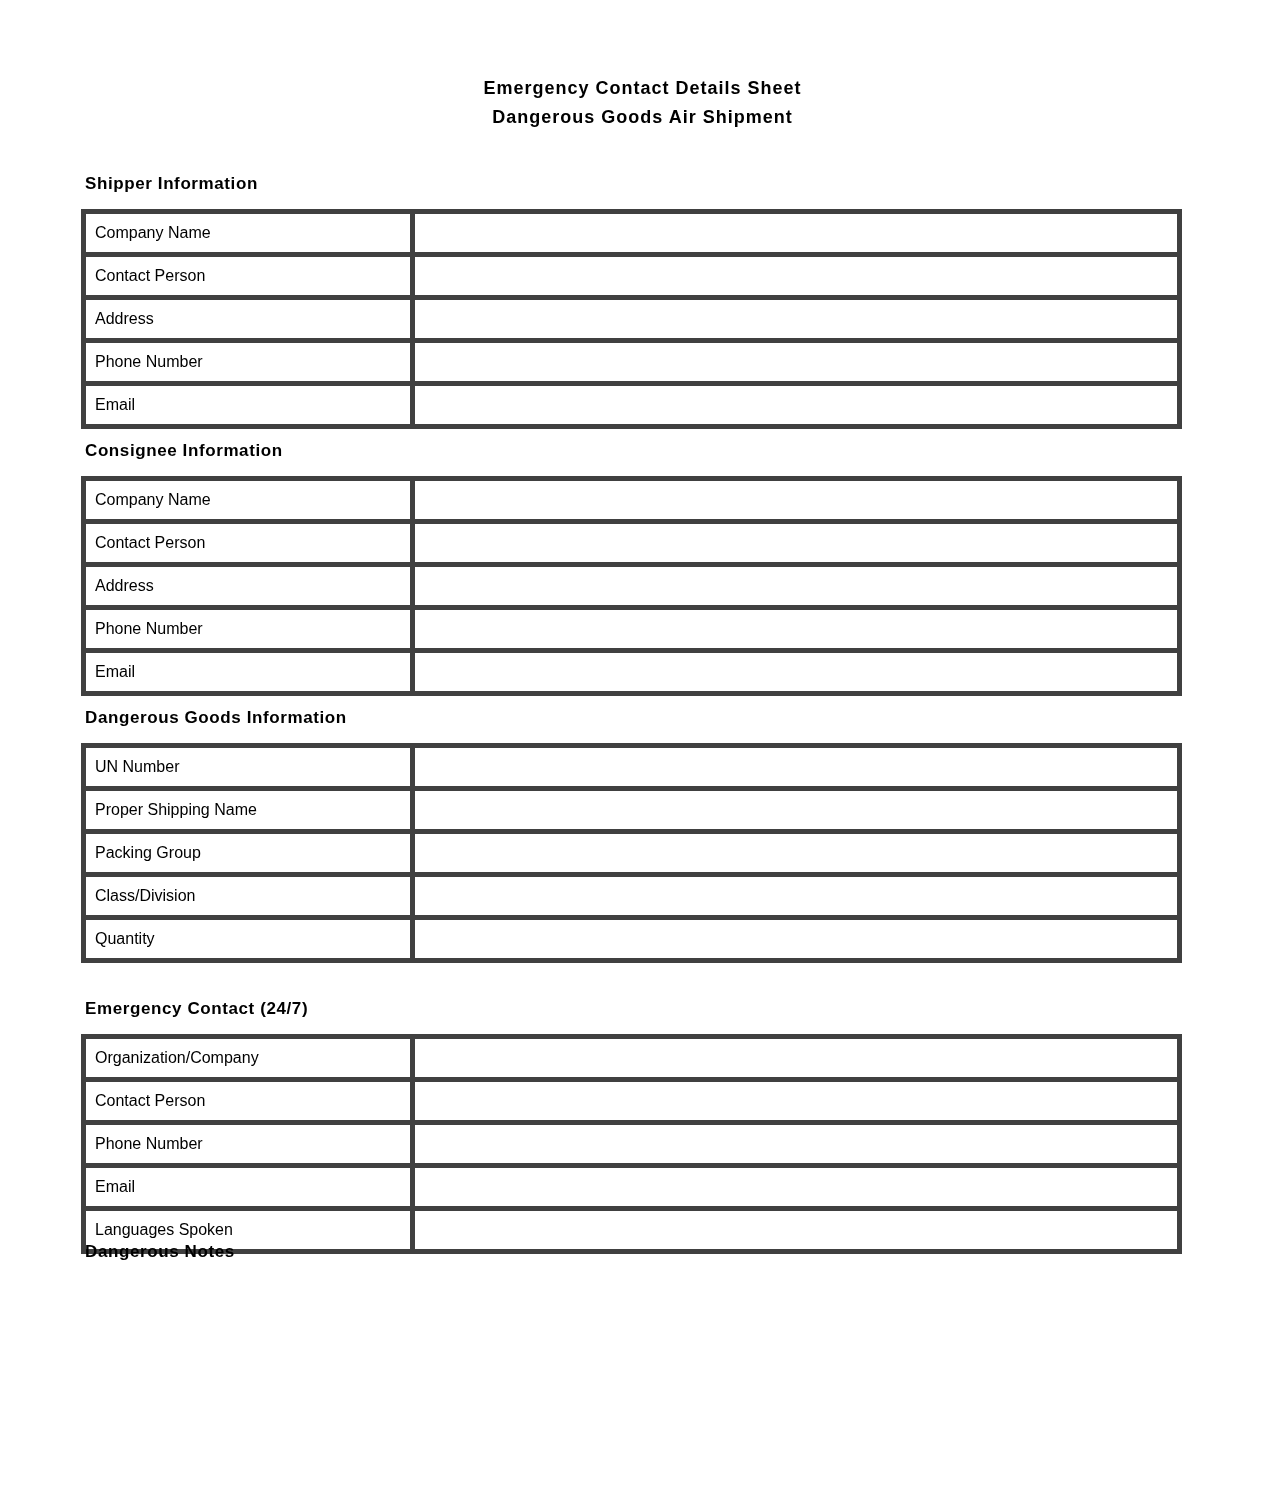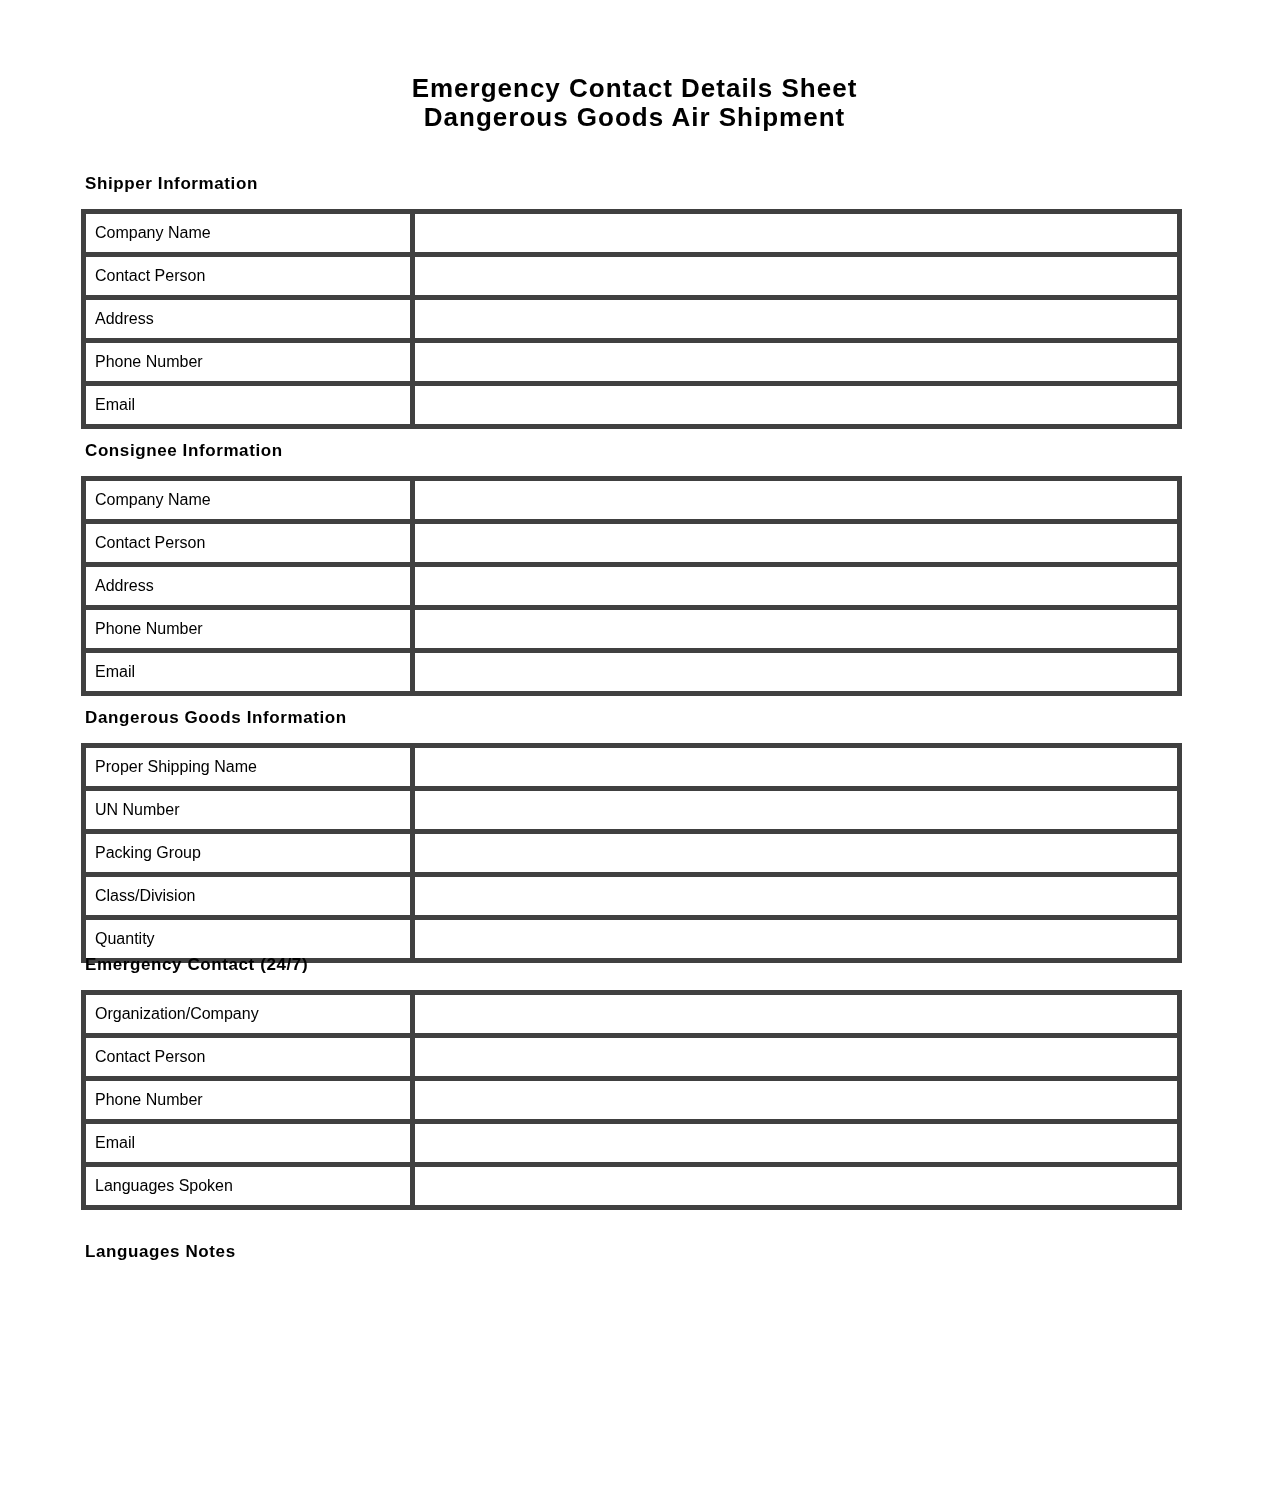--- a/index.html
+++ b/index.html
@@ -4,22 +4,22 @@
 <style>
   html, body { margin: 0; padding: 0; background: #ffffff; }
   body {
     width: 1263px; height: 1485px;
     font-family: "Liberation Sans", sans-serif;
     color: #000;
     position: relative;
   }
   .page { position: absolute; left: 81px; top: 0; width: 1101px; }
   .title {
-    margin: 0; position: absolute; top: 74px; left: 3px; width: 1101px;
-    text-align: center; font-size: 26px; font-weight: bold;
+    margin: 0; position: absolute; top: 74px; left: 11px; width: 1101px;
+    text-align: center; font-size: 18px; font-weight: bold;
     letter-spacing: 1px; line-height: 29px;
   }
   .section { position: absolute; left: 0; width: 1101px; }
   .section h2 {
     margin: 4px; font-size: 17px; font-weight: bold; letter-spacing: 0.6px;
     line-height: 20px; height: 20px;
   }
   .section table {
     margin-top: 15px; border-collapse: collapse; width: 1101px; table-layout: fixed;
   }
@@ -93,44 +93,44 @@
           </tr>
     </tbody>
       </table>
   </div>
 
   <div class="section" style="top:704px;">
     <h2>Dangerous Goods Information</h2>
     <table>
       <tbody>
           <tr>
-            <td class="label">Proper Shipping Name</td>
+            <td class="label">UN Number</td>
             <td class="value"></td>
           </tr>
       <tr>
-            <td class="label">UN Number</td>
+            <td class="label">Proper Shipping Name</td>
             <td class="value"></td>
           </tr>
       <tr>
             <td class="label">Packing Group</td>
             <td class="value"></td>
           </tr>
       <tr>
             <td class="label">Class/Division</td>
             <td class="value"></td>
           </tr>
       <tr>
             <td class="label">Quantity</td>
             <td class="value"></td>
           </tr>
     </tbody>
       </table>
   </div>
 
-  <div class="section" style="top:951px;">
+  <div class="section" style="top:995px;">
     <h2>Emergency Contact (24/7)</h2>
     <table>
       <tbody>
           <tr>
             <td class="label">Organization/Company</td>
             <td class="value"></td>
           </tr>
       <tr>
             <td class="label">Contact Person</td>
             <td class="value"></td>
@@ -145,16 +145,16 @@
           </tr>
       <tr>
             <td class="label">Languages Spoken</td>
             <td class="value"></td>
           </tr>
     </tbody>
       </table>
   </div>
 
   <div class="section" style="top:1238px;">
-    <h2>Languages Notes</h2>
+    <h2>Dangerous Notes</h2>
     <div style="height:180px;"></div>
   </div>
 </div>
 
 </body></html>

